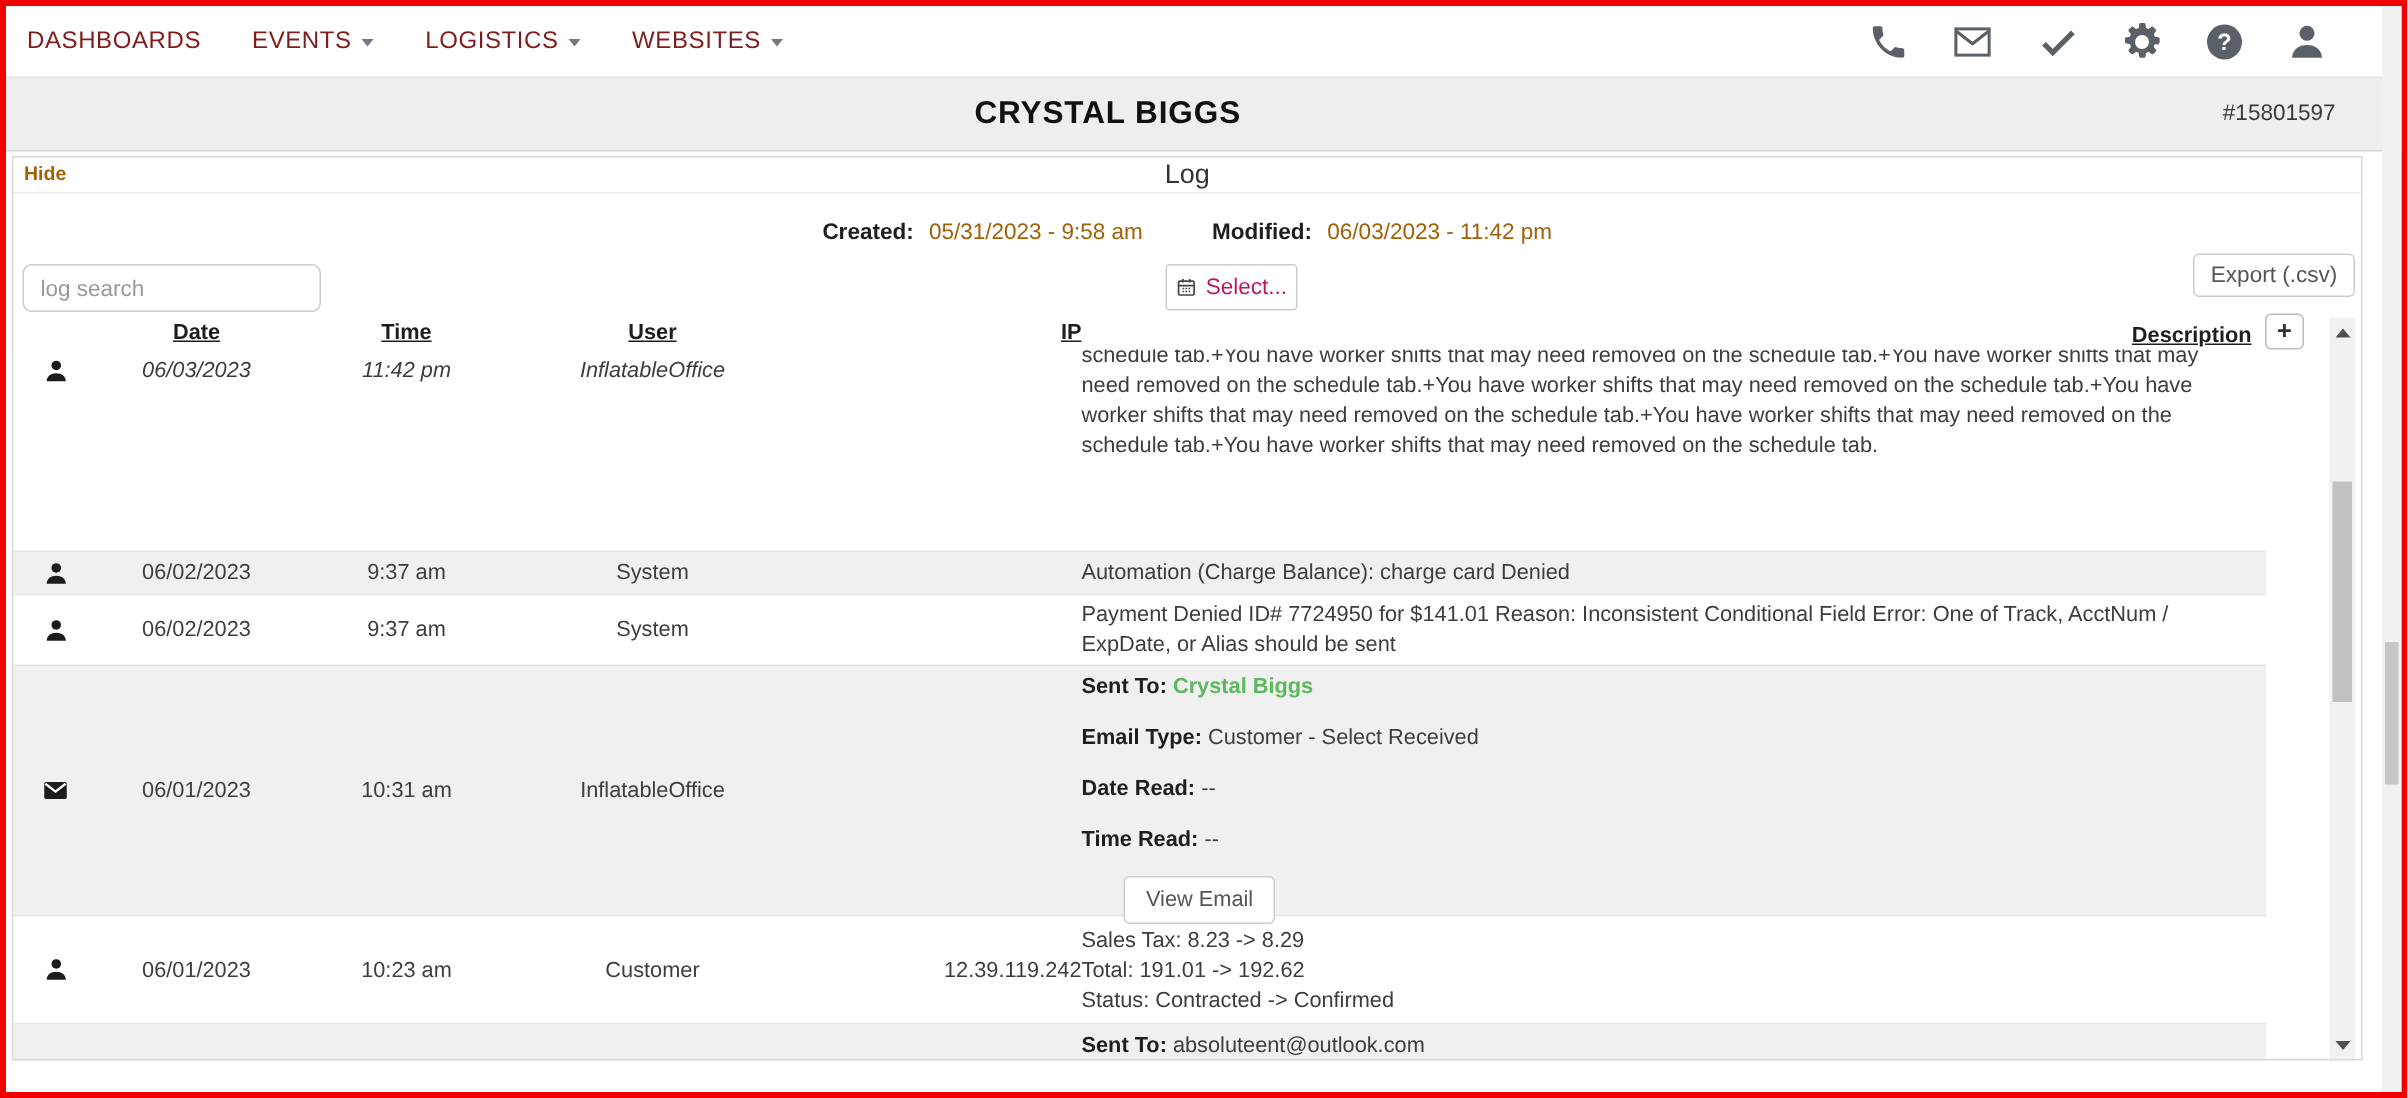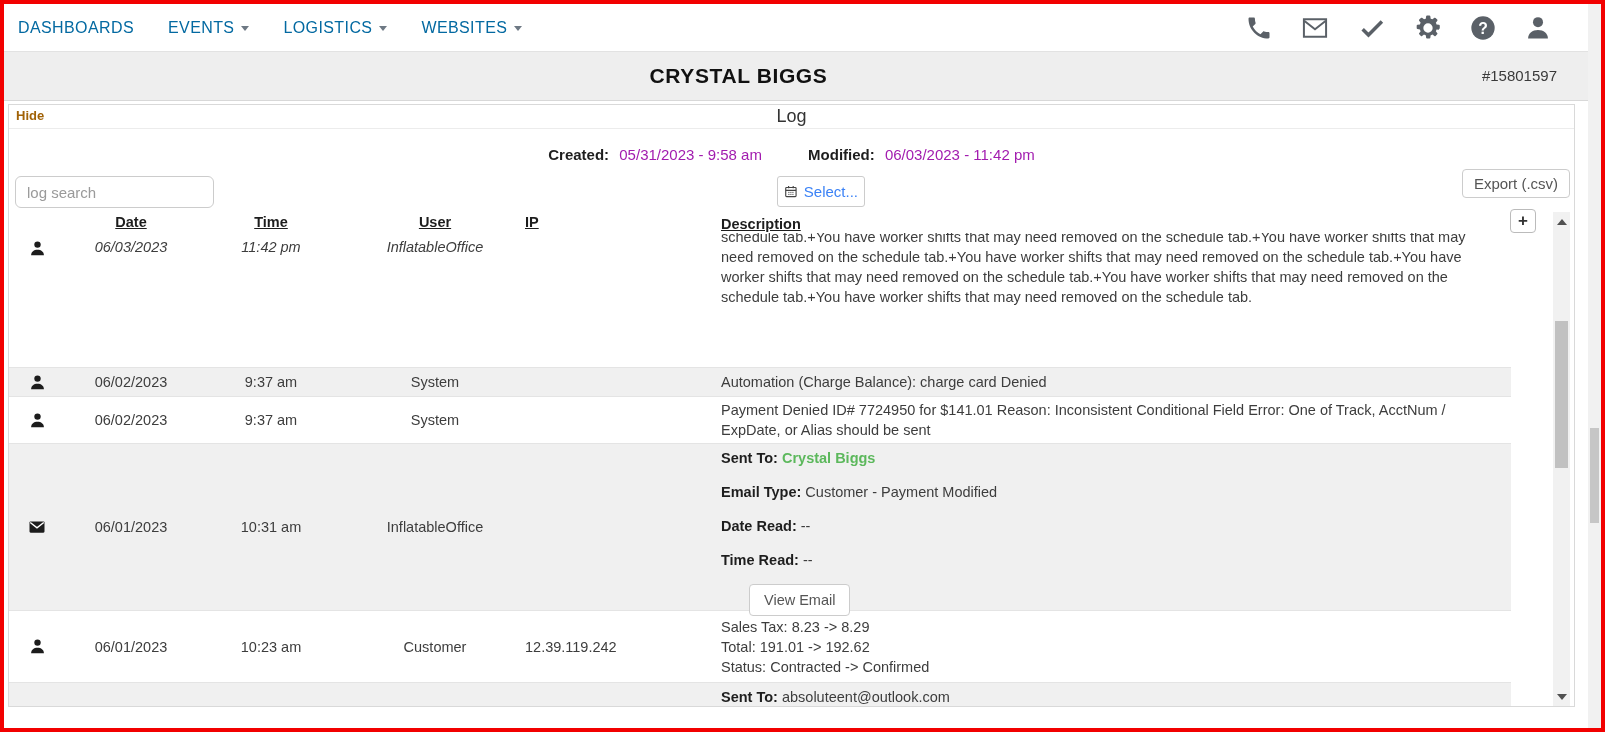--- a/index.html
+++ b/index.html
@@ -2,60 +2,60 @@
 <html><head>
 <meta charset="utf-8">
 <style>
   html,body{margin:0;padding:0;background:#fff;}
   .page{position:relative;width:1605px;height:732px;box-sizing:border-box;border:4px solid #f20000;
         background:#fff;font-family:"Liberation Sans",sans-serif;overflow:hidden;}
   
   .navbar{position:absolute;left:0;top:0;right:0;height:47px;background:#fff;border-bottom:1px solid #e2e2e2;
           display:flex;align-items:center;padding-left:14px;}
   .nav-items{display:flex;align-items:center;gap:34px;}
-  .navitem{color:#0369a1;font-size:16px;letter-spacing:.4px;display:flex;align-items:center;gap:7px;cursor:pointer;white-space:nowrap;}
+  .navitem{color:#7f1d1d;font-size:16px;letter-spacing:.4px;display:flex;align-items:center;gap:7px;cursor:pointer;white-space:nowrap;}
   .caret{width:0;height:0;border-left:4px solid transparent;border-right:4px solid transparent;border-top:5px solid #6e7984;margin-top:2px;}
   .nav-icons{margin-left:auto;display:flex;align-items:center;gap:27px;padding-right:49px;}
   .nav-icons svg{display:block;}
   
   .band{position:absolute;left:0;top:48px;right:0;height:48px;background:#eeeeee;border-bottom:1px solid #d8d8d8;}
   .band-title{position:absolute;left:0;right:128px;top:0;height:48px;line-height:48px;text-align:center;
               font-size:21px;font-weight:700;color:#111;letter-spacing:.6px;}
   .band-id{position:absolute;right:44px;top:0;height:48px;line-height:48px;font-size:15px;color:#3a3a3a;}
   
   .panel{position:absolute;left:4px;top:100px;width:1565px;height:601px;background:#fff;
          border:1px solid #d9d9d9;}
   .panel-head{position:relative;height:23px;border-bottom:1px solid #ececec;}
   .hide-link{position:absolute;left:7px;top:3px;font-size:13px;font-weight:700;color:#a16207;cursor:pointer;}
   .log-title{position:absolute;left:0;right:0;top:1px;text-align:center;font-size:18px;color:#333;}
   .meta{position:absolute;left:0;right:0;top:41px;text-align:center;font-size:15px;color:#333;}
   .meta .b{font-weight:700;}
-  .meta .val{margin-left:6px;color:#a21caf;}
+  .meta .val{margin-left:6px;color:#a16207;}
   .meta .mod{margin-left:42px;}
   .search-input{position:absolute;left:6px;top:71px;width:199px;height:32px;box-sizing:border-box;
                 border:1px solid #ccc;border-radius:6px;padding:0 11px;font-size:15px;color:#555;
                 font-family:"Liberation Sans",sans-serif;outline:none;}
   .search-input::placeholder{color:#9a9a9a;}
-  .btn{background:#fff;border:1px solid #ccc;border-radius:4px;color:#3b82f6;font-size:15px;
+  .btn{background:#fff;border:1px solid #ccc;border-radius:4px;color:#be185d;font-size:15px;
        font-family:"Liberation Sans",sans-serif;cursor:pointer;}
   .select-btn{position:absolute;left:768px;top:71px;height:31px;width:88px;display:flex;align-items:center;
               justify-content:center;gap:6px;border-radius:3px;}
   .export-btn{position:absolute;right:4px;top:64px;height:29px;width:108px;border-radius:4px;color:#555;}
   .add-btn{position:absolute;right:38px;top:104px;width:26px;height:24px;border:1px solid #bbb;border-radius:4px;
            background:#fff;font-size:17px;font-weight:700;color:#333;line-height:20px;text-align:center;cursor:pointer;z-index:5;}
   
   .thead{position:absolute;left:0;top:109px;width:1502px;display:flex;font-size:14.5px;font-weight:700;color:#1d1d1d;text-decoration:underline;}
   .cell{flex-shrink:0;box-sizing:border-box;}
   .icon-cell{width:56px;text-align:center;}
   .date-cell{width:132px;text-align:center;}
   .time-cell{width:148px;text-align:center;}
   .user-cell{width:180px;text-align:center;}
-  .ip-cell{width:196px;text-align:left;}
+  .ip-cell{width:196px;text-align:right;}
   .desc-cell{flex:1 1 auto;padding-right:10px;text-align:left;line-height:1.38;}
-  .thead .desc-cell{text-align:left;}
+  .thead .desc-cell{text-align:right;}
   .rows{position:absolute;left:0;top:128px;width:1502px;height:473px;overflow:hidden;}
   .log-row{display:flex;align-items:center;box-sizing:border-box;border-bottom:1px solid #e4e4e4;
            color:#3d3d3d;font-size:14.5px;background:#fff;}
   .log-row:nth-child(even){background:#f0f0f0;}
   .r0{height:135px;align-items:flex-start;}
   .r0 .date-cell,.r0 .time-cell,.r0 .user-cell,.r0 .icon-cell{margin-top:6px;font-style:italic;}
   .r0 .desc-cell{margin-top:-6px;}
   .r1{height:29px;} .r2{height:47px;} .r3{height:167px;} .r4{height:72px;} .r5{height:29px;justify-content:center;}
   .row-icon{display:inline-block;vertical-align:middle;}
   .b{font-weight:700;color:#1e1e1e;}
@@ -216,21 +216,21 @@
         <div class="cell time-cell">10:31 am</div>
         <div class="cell user-cell">InflatableOffice</div>
         <div class="cell ip-cell"></div>
         <div class="cell desc-cell email-block">
           <div class="email-line">
             <span class="b">Sent To:</span>
             <span class="green-link">Crystal Biggs</span>
           </div>
           <div class="email-line">
             <span class="b">Email Type:</span>
-            <span>Customer - Payment Modified</span>
+            <span>Customer - Select Received</span>
           </div>
           <div class="email-line">
             <span class="b">Date Read:</span>
             <span>--</span>
           </div>
           <div class="email-line">
             <span class="b">Time Read:</span>
             <span>--</span>
           </div>
           <button class="btn view-email">View Email</button>

